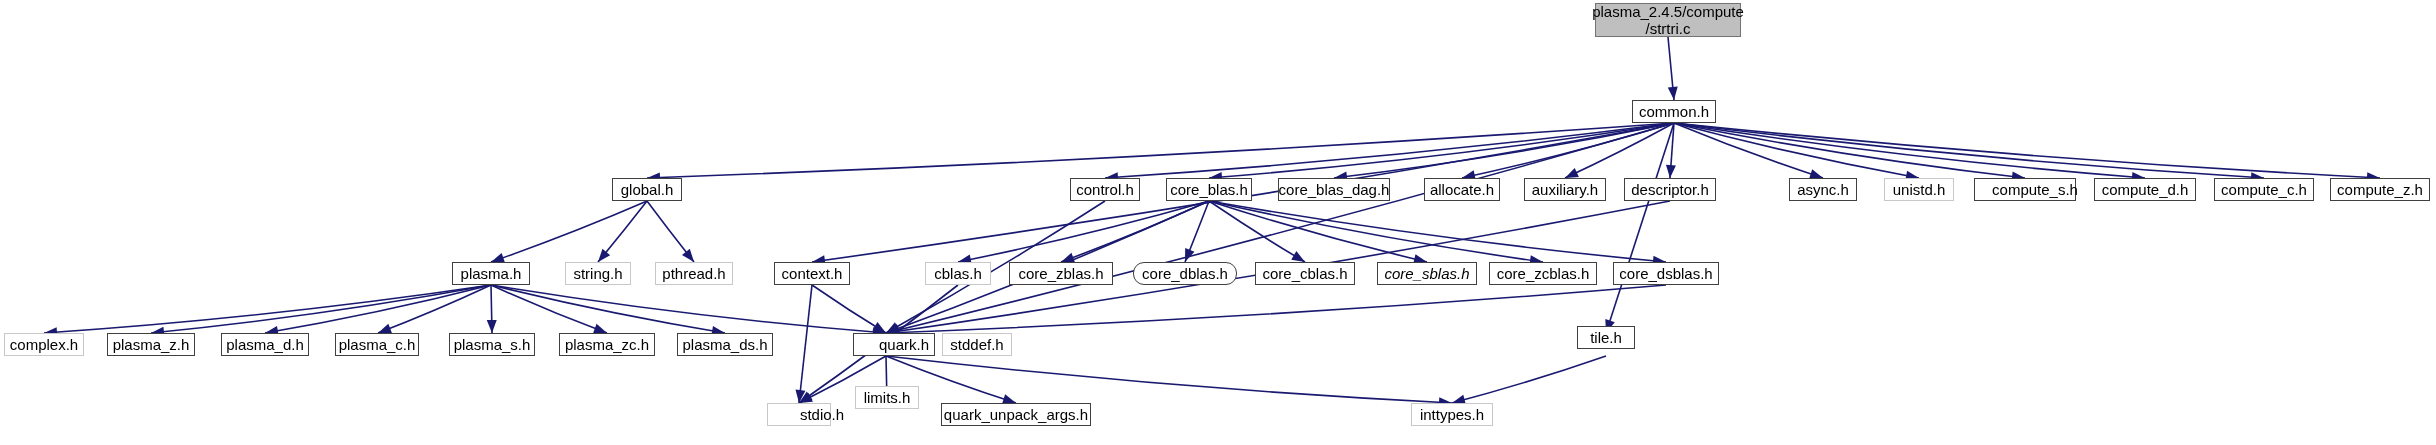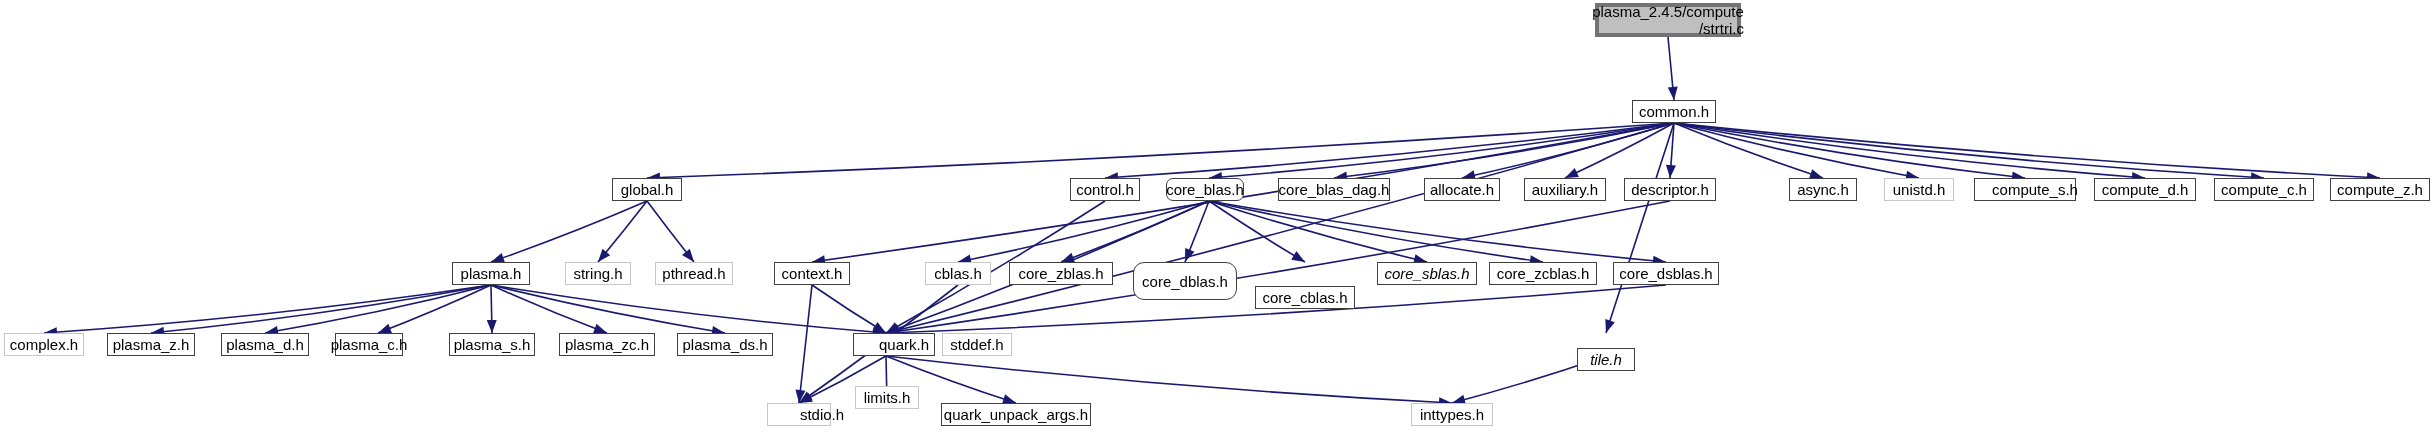--- a/index.html
+++ b/index.html
@@ -22,22 +22,21 @@
     font-size:15px;
     line-height:17px;
     color:#000000;
     background:#ffffff;
     border:1px solid #404040;
     white-space:pre-line;
     letter-spacing:0px;
   }
   .node.root{
     background:#bfbfbf;
-    border:4px solid #737373;
-    text-align:right;
+    border:1px solid #737373;
   }
   .node.sys{
     border:1px solid #c8c8c8;
   }
 </style>
 </head>
 <body>
 
 <div id="canvas">
   <svg id="edges" xmlns="http://www.w3.org/2000/svg">
@@ -134,49 +133,49 @@
       <path d="M 1670 201 Q 1278 276.1 886 333" stroke="#191970" stroke-width="1.6" fill="none"></path>
       <polygon points="886,333 899.5834139456433,336.08072484673704 898.146937310559,326.18443590204384" fill="#191970"></polygon>
       <path d="M 1666 285 Q 1276 318.1 886 333" stroke="#191970" stroke-width="1.6" fill="none"></path>
       <polygon points="886,333 899.181409146762,337.5000503225694 898.7996363869472,327.507340501912" fill="#191970"></polygon>
     </svg>
 <div class="node root" style="left: 1595px; top: 3px; width: 146px; height: 34px;">plasma_2.4.5/compute
 /strtri.c</div>
     <div class="node" style="left: 1632px; top: 100px; width: 84px; height: 23px;">common.h</div>
     <div class="node" style="left: 612px; top: 178px; width: 70px; height: 23px;">global.h</div>
     <div class="node" style="left: 1070px; top: 178px; width: 70px; height: 23px;">control.h</div>
-    <div class="node" style="left: 1166px; top: 178px; width: 78px; height: 23px; border-radius: 7px;">core_blas.h</div>
+    <div class="node" style="left: 1166px; top: 178px; width: 86px; height: 23px;">core_blas.h</div>
     <div class="node" style="left: 1278px; top: 178px; width: 112px; height: 23px;">core_blas_dag.h</div>
     <div class="node" style="left: 1424px; top: 178px; width: 76px; height: 23px;">allocate.h</div>
     <div class="node" style="left: 1524px; top: 178px; width: 82px; height: 23px;">auxiliary.h</div>
     <div class="node" style="left: 1624px; top: 178px; width: 92px; height: 23px;">descriptor.h</div>
     <div class="node" style="left: 1789px; top: 178px; width: 68px; height: 23px;">async.h</div>
     <div class="node sys" style="left: 1884px; top: 178px; width: 70px; height: 23px;">unistd.h</div>
     <div class="node" style="left: 1974px; top: 178px; width: 102px; height: 23px; padding-left: 20px;">compute_s.h</div>
     <div class="node" style="left: 2094px; top: 178px; width: 102px; height: 23px;">compute_d.h</div>
     <div class="node" style="left: 2214px; top: 178px; width: 100px; height: 23px;">compute_c.h</div>
     <div class="node" style="left: 2330px; top: 178px; width: 100px; height: 23px;">compute_z.h</div>
     <div class="node" style="left: 452px; top: 262px; width: 78px; height: 23px;">plasma.h</div>
     <div class="node sys" style="left: 565px; top: 262px; width: 66px; height: 23px;">string.h</div>
     <div class="node sys" style="left: 655px; top: 262px; width: 78px; height: 23px;">pthread.h</div>
     <div class="node" style="left: 774px; top: 262px; width: 76px; height: 23px;">context.h</div>
     <div class="node sys" style="left: 925px; top: 262px; width: 66px; height: 23px;">cblas.h</div>
     <div class="node" style="left: 1009px; top: 262px; width: 104px; height: 23px;">core_zblas.h</div>
-    <div class="node" style="left: 1133px; top: 262px; width: 104px; height: 38px; border-radius: 11px;">core_dblas.h</div>
-    <div class="node" style="left: 1255px; top: 262px; width: 100px; height: 23px; margin-top: 24px;">core_cblas.h</div>
+    <div class="node" style="left: 1133px; top: 262px; width: 104px; height: 23px; border-radius: 11px;">core_dblas.h</div>
+    <div class="node" style="left: 1255px; top: 262px; width: 100px; height: 23px;">core_cblas.h</div>
     <div class="node" style="left: 1377px; top: 262px; width: 100px; height: 23px; font-style: italic;">core_sblas.h</div>
     <div class="node" style="left: 1489px; top: 262px; width: 108px; height: 23px;">core_zcblas.h</div>
     <div class="node" style="left: 1613px; top: 262px; width: 106px; height: 23px;">core_dsblas.h</div>
     <div class="node sys" style="left: 4px; top: 333px; width: 80px; height: 23px;">complex.h</div>
     <div class="node" style="left: 107px; top: 333px; width: 88px; height: 23px;">plasma_z.h</div>
     <div class="node" style="left: 221px; top: 333px; width: 88px; height: 23px;">plasma_d.h</div>
-    <div class="node" style="left: 335px; top: 333px; width: 68px; height: 23px;">plasma_c.h</div>
+    <div class="node" style="left: 335px; top: 333px; width: 84px; height: 23px;">plasma_c.h</div>
     <div class="node" style="left: 449px; top: 333px; width: 86px; height: 23px;">plasma_s.h</div>
     <div class="node" style="left: 559px; top: 333px; width: 96px; height: 23px;">plasma_zc.h</div>
     <div class="node" style="left: 677px; top: 333px; width: 96px; height: 23px;">plasma_ds.h</div>
     <div class="node" style="left: 853px; top: 333px; width: 82px; height: 23px; padding-left: 20px;">quark.h</div>
     <div class="node sys" style="left: 942px; top: 333px; width: 70px; height: 23px;">stddef.h</div>
-    <div class="node" style="left: 1577px; top: 348px; width: 58px; height: 23px; font-style: italic;">tile.h</div>
+    <div class="node" style="left: 1577px; top: 326px; width: 58px; height: 23px;">tile.h</div>
     <div class="node sys" style="left: 767px; top: 403px; width: 64px; height: 23px; padding-left: 46px;">stdio.h</div>
     <div class="node sys" style="left: 855px; top: 386px; width: 64px; height: 23px;">limits.h</div>
     <div class="node" style="left: 941px; top: 403px; width: 150px; height: 23px;">quark_unpack_args.h</div>
     <div class="node sys" style="left: 1411px; top: 403px; width: 82px; height: 23px;">inttypes.h</div>
   </div>
 
 </body></html>

